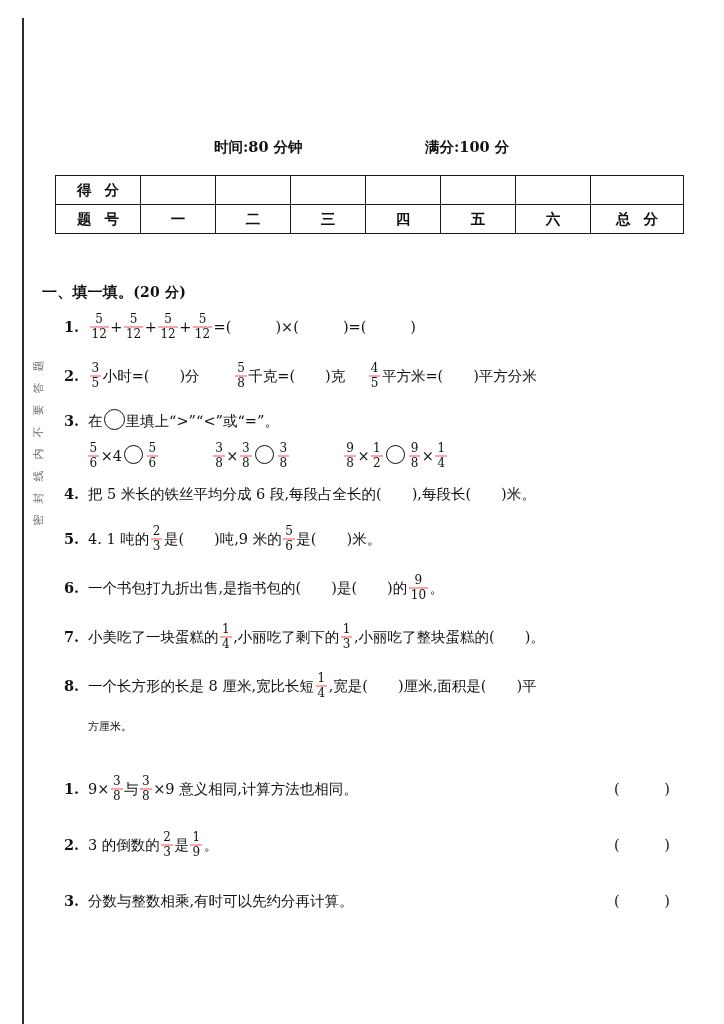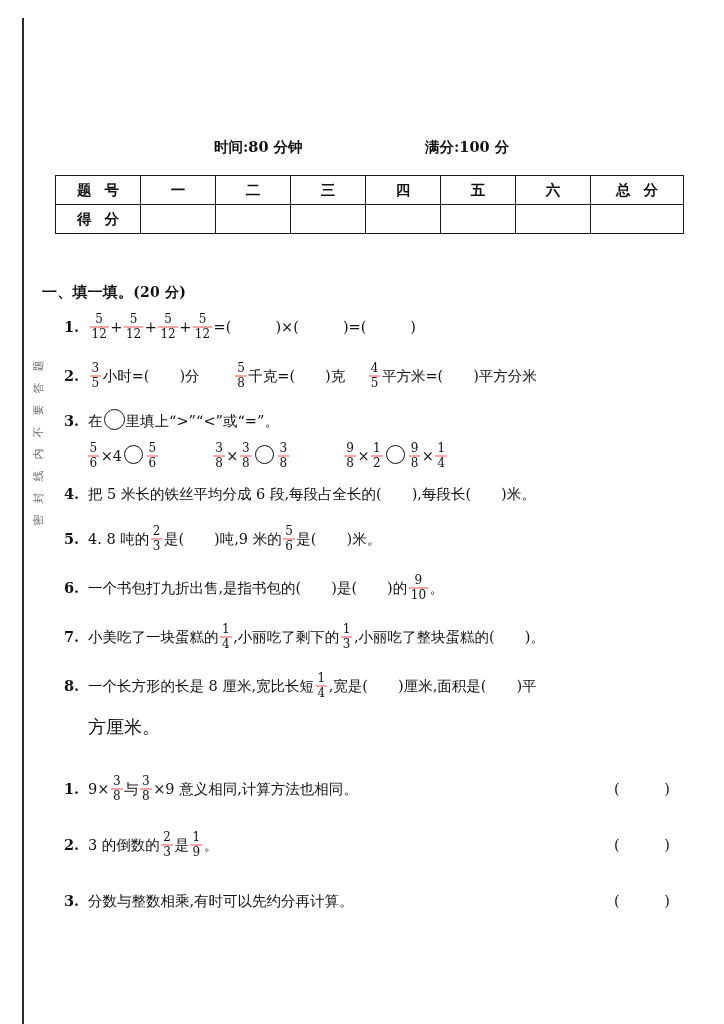--- a/index.html
+++ b/index.html
@@ -113,21 +113,21 @@
     margin: 0 0 3px 0;
     padding-left: 26px;
     white-space: nowrap;
   }
   .q .qn {
     position: absolute;
     left: 0;
     font-weight: bold;
   }
   .q2 {
-    font-size: 18px;
+    font-size: 11px;
     line-height: 30px;
     padding-left: 26px;
     margin: 0 0 3px 0;
   }
   .blank { display: inline-block; width: 44px; }
   .blank-sm { display: inline-block; width: 30px; }
   .gap-lg { display: inline-block; width: 34px; }
   .gap-md { display: inline-block; width: 22px; }
 
   
@@ -201,39 +201,39 @@
   <div class="seal-text">密封线内不要答题</div>
 
   <div class="meta-row">
     <span class="meta-time">时间:80 分钟</span>
     <span class="meta-total">满分:100 分</span>
   </div>
 
   <table class="score-table">
     <tbody>
         <tr>
+      <td class="lead">得 分</td>
+      <td class="num"></td>
+      <td class="num"></td>
+      <td class="num"></td>
+      <td class="num"></td>
+      <td class="num"></td>
+      <td class="num"></td>
+      <td class="sum"></td>
+    </tr>
+    <tr>
       <td class="lead">题 号</td>
       <td class="num">一</td>
       <td class="num">二</td>
       <td class="num">三</td>
       <td class="num">四</td>
       <td class="num">五</td>
       <td class="num">六</td>
       <td class="sum">总 分</td>
     </tr>
-    <tr>
-      <td class="lead">得 分</td>
-      <td class="num"></td>
-      <td class="num"></td>
-      <td class="num"></td>
-      <td class="num"></td>
-      <td class="num"></td>
-      <td class="num"></td>
-      <td class="sum"></td>
-    </tr>
   </tbody>
     </table>
 
   <div class="content">
 
     <div class="sec-head">
       <span>一、填一填。</span><span class="pts">(20 分)</span>
     </div>
 
     <div class="q" style="padding-left:46px;line-height:38px;">
@@ -261,21 +261,21 @@
 
     <div class="q" style="padding-left:46px;">
       <span class="qn" style="left:22px;">4.</span>
       <span>把 5 米长的铁丝平均分成 6 段,每段占全长的(</span><span class="blank-sm"></span><span>),每段长(</span><span class="blank-sm"></span><span>)米。</span>
     </div>
 
     <div class="spacer-8"></div>
 
     <div class="q" style="padding-left:46px;line-height:38px;">
       <span class="qn" style="left:22px;">5.</span>
-      <span>4. 8 吨的</span><span class="frac"><span class="n">2</span><span class="d">3</span></span><span>是(</span><span class="blank-sm"></span><span>)吨,9 米的</span><span class="frac"><span class="n">5</span><span class="d">6</span></span><span>是(</span><span class="blank-sm"></span><span>)米。</span>
+      <span>4. 1 吨的</span><span class="frac"><span class="n">2</span><span class="d">3</span></span><span>是(</span><span class="blank-sm"></span><span>)吨,9 米的</span><span class="frac"><span class="n">5</span><span class="d">6</span></span><span>是(</span><span class="blank-sm"></span><span>)米。</span>
     </div>
 
     <div class="spacer-8"></div>
 
     <div class="q" style="padding-left:46px;line-height:38px;">
       <span class="qn" style="left:22px;">6.</span>
       <span>一个书包打九折出售,是指书包的(</span><span class="blank-sm"></span><span>)是(</span><span class="blank-sm"></span><span>)的</span><span class="frac"><span class="n">9</span><span class="d">10</span></span><span>。</span>
     </div>
 
     <div class="spacer-8"></div>

